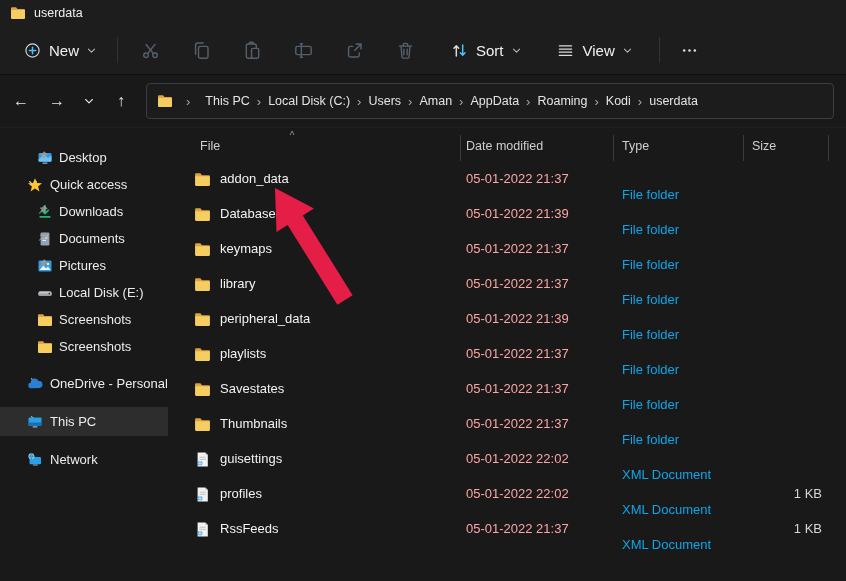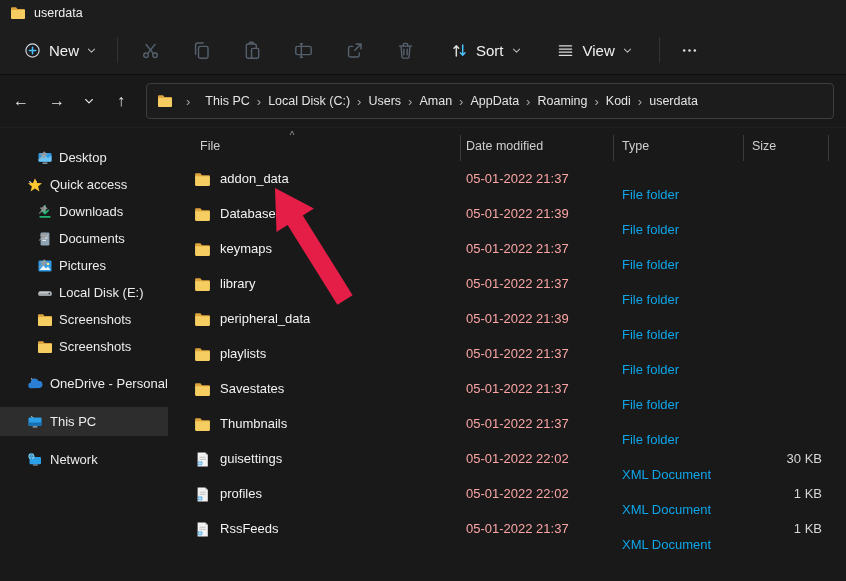--- a/index.html
+++ b/index.html
@@ -573,21 +573,20 @@
   </div>
         <div class="file-row">
     <span class="icon">
             <svg width="17" height="17">
               <use href="#i-xml"></use>
             </svg>
           </span>
     <span class="cell-name">guisettings</span>
     <span class="cell-date">05-01-2022 22:02</span>
     <span class="cell-type">XML Document</span>
-    <span class="cell-size">30 KB</span>
   </div>
         <div class="file-row">
     <span class="icon">
             <svg width="17" height="17">
               <use href="#i-xml"></use>
             </svg>
           </span>
     <span class="cell-name">profiles</span>
     <span class="cell-date">05-01-2022 22:02</span>
     <span class="cell-type">XML Document</span>

